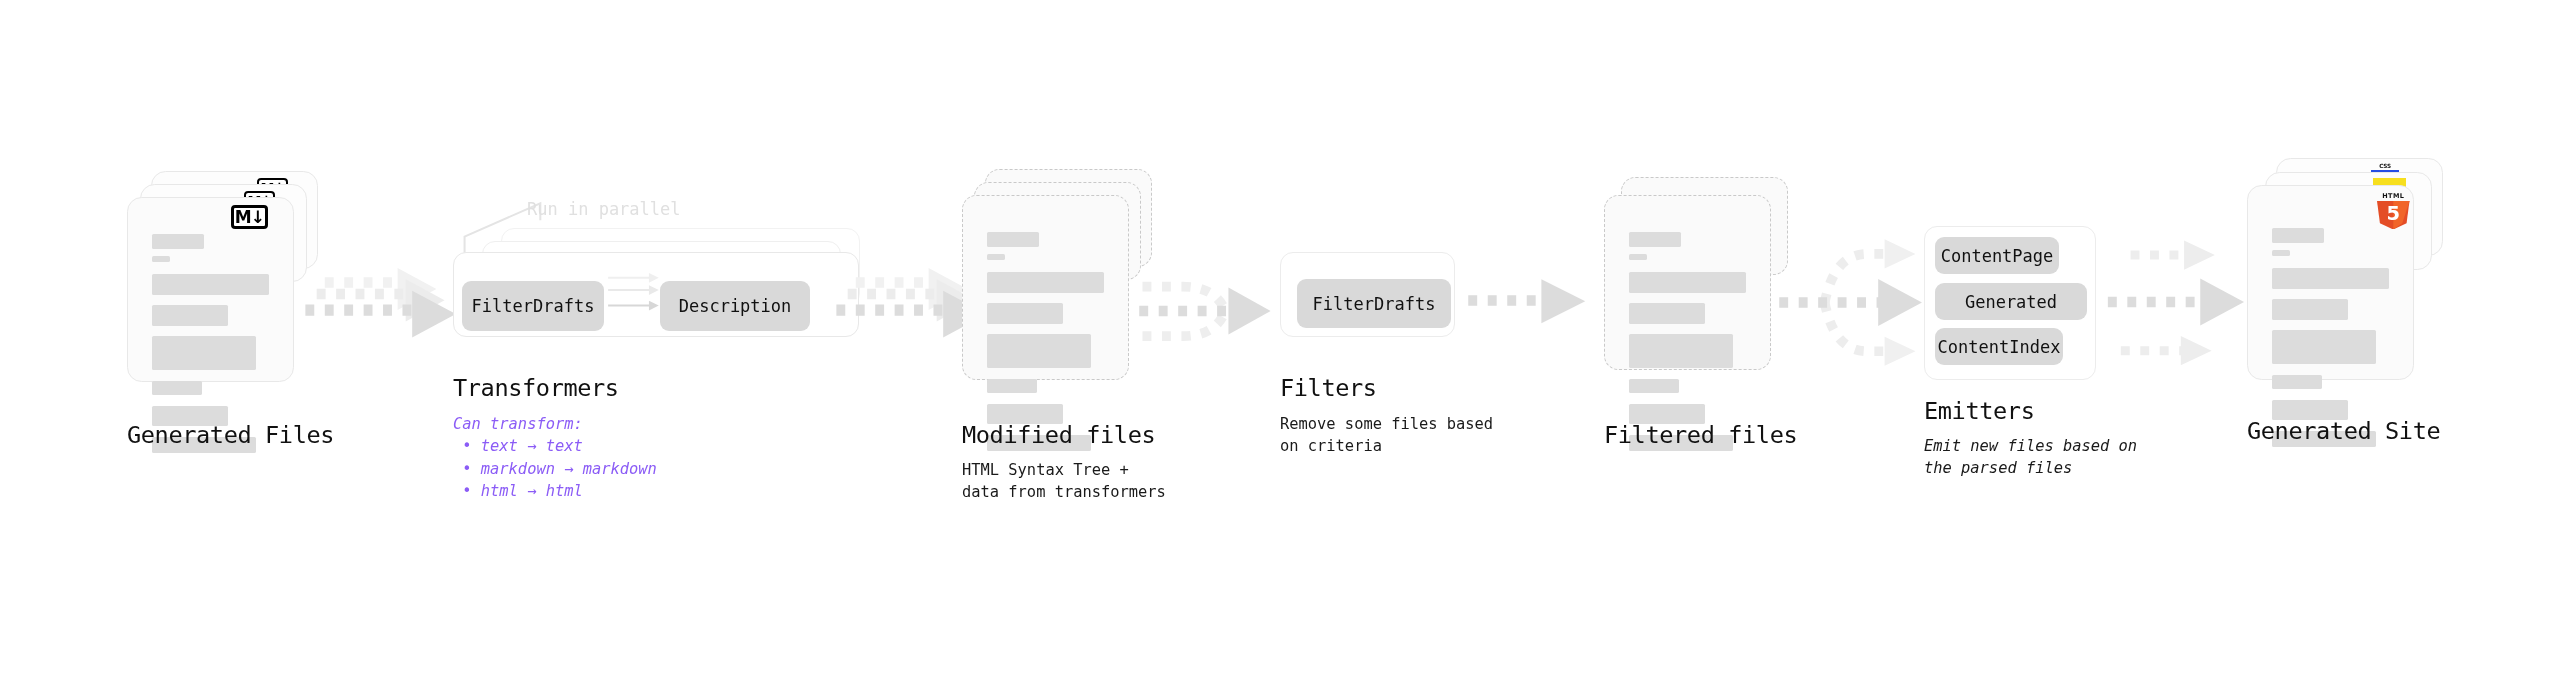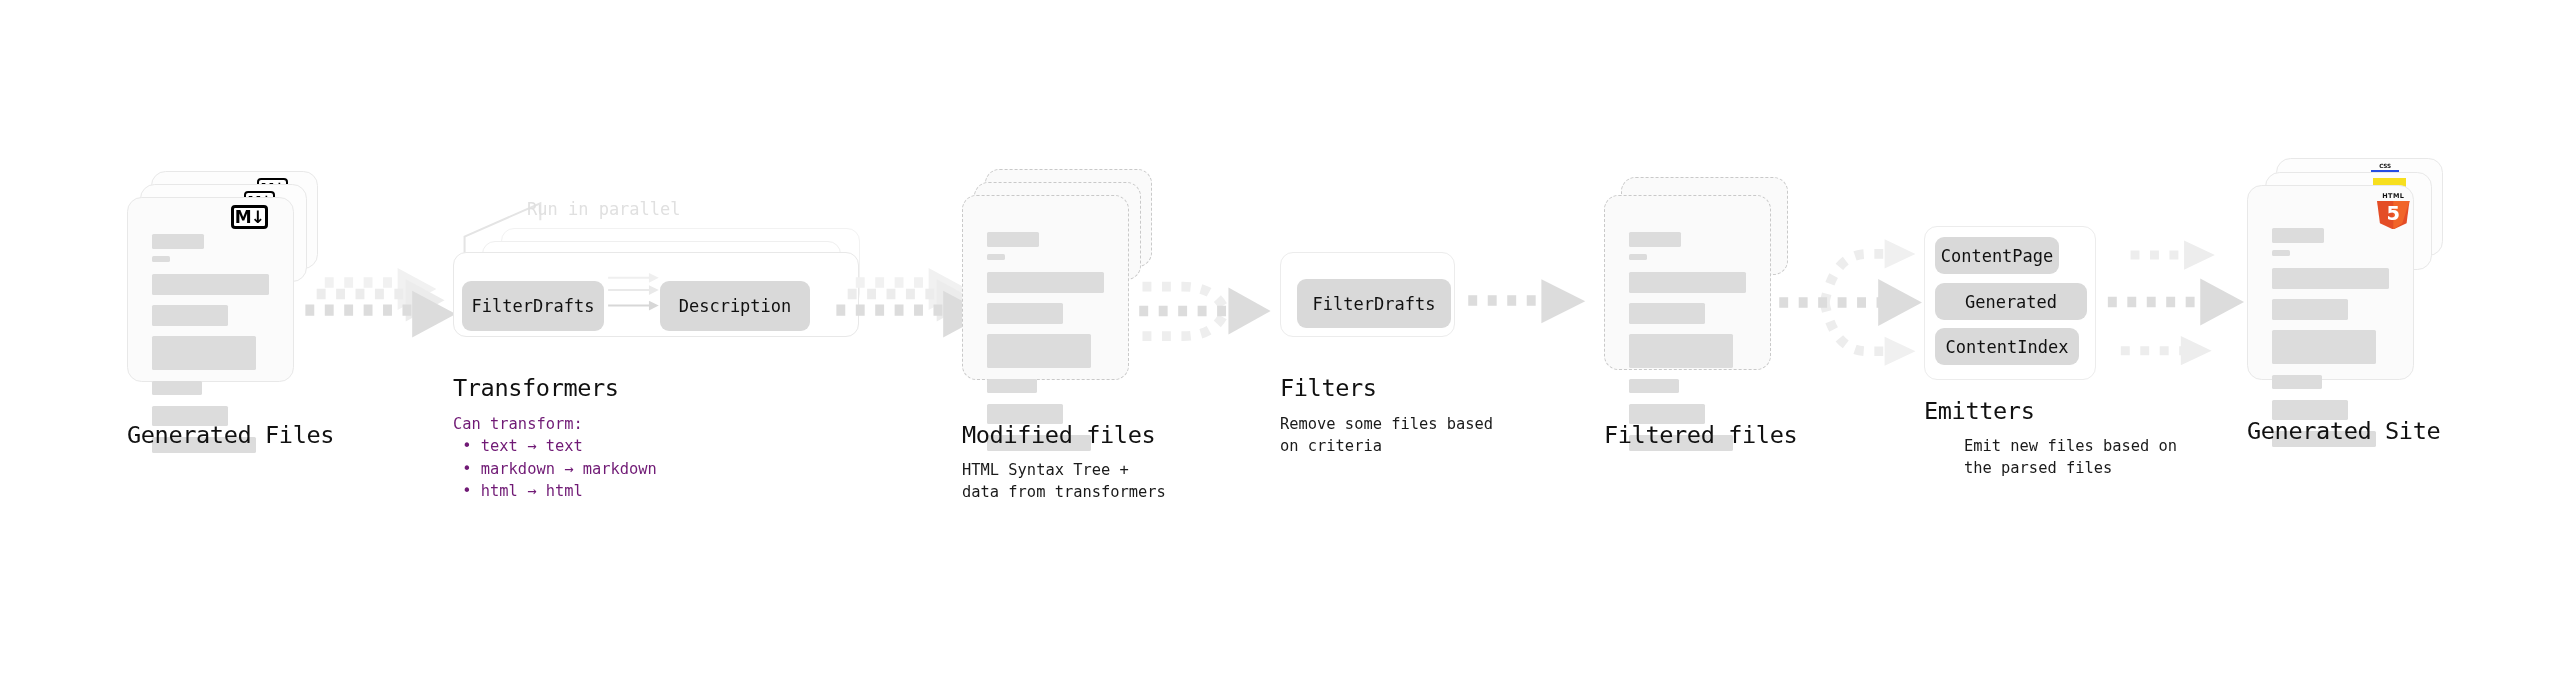--- a/index.html
+++ b/index.html
@@ -69,21 +69,21 @@
   .title{
     position:absolute;
     font-size:23.6px; color:#111; letter-spacing:-0.4px; white-space:nowrap;
   }
   .sub{
     position:absolute;
     font-size:15.4px; color:#1a1a1a; line-height:1.45; white-space:pre;
   }
   .note{
     position:absolute;
-    font-size:15.4px; color:#701a75; line-height:1.45; white-space:pre;
+    font-size:15.4px; color:#8b5cf6; line-height:1.45; white-space:pre;font-style:italic;
   }
 
   
   .gbox{
     position:absolute; border:1.6px solid #ececec; border-radius:13px; background:#ffffff;
   }
   .pill{
     position:absolute; background:#d9d9d9; border-radius:9px;
     display:flex; align-items:center; justify-content:center;
     font-size:17px; color:#111; white-space:nowrap;
@@ -265,23 +265,23 @@
     <g fill="none" stroke="#dcdcdc" stroke-width="13" stroke-dasharray="11 13">
       <path d="M4 82 H128"></path>
     </g>
     <polygon points="126,53 180,82 126,111" fill="#dcdcdc"></polygon>
   </svg>
 
   <div>
     <div class="gbox" style="left:1924px;top:226px;width:172px;height:154px;"></div>
     <div class="pill" style="left:1935px;top:237px;width:124px;height:37px;">ContentPage</div>
     <div class="pill" style="left:1935px;top:283px;width:152px;height:37px;">Generated</div>
-    <div class="pill" style="left:1935px;top:328px;width:144px;height:37px;">ContentIndex</div>
+    <div class="pill" style="left:1935px;top:328px;width:128px;height:37px;">ContentIndex</div>
     <div class="title" style="left:1924px;top:397px;">Emitters</div>
-    <div class="sub" style="left:1964px;top:435px;">Emit new files based on
+    <div class="sub" style="left:1924px;top:435px;font-style:italic;">Emit new files based on
 the parsed files</div>
   </div>
 
   <svg style="position:absolute;left:2103px;top:229px;" width="154" height="138" viewBox="0 0 190 170">
     <g fill="none" stroke="#ededed" stroke-width="11" stroke-dasharray="11 13">
       <path d="M34 32 H110"></path>
       <path d="M22 150 H104"></path>
     </g>
     <polygon points="100,14 138,32 100,50" fill="#ededed"></polygon>
     <polygon points="96,132 134,150 96,168" fill="#ededed"></polygon>

